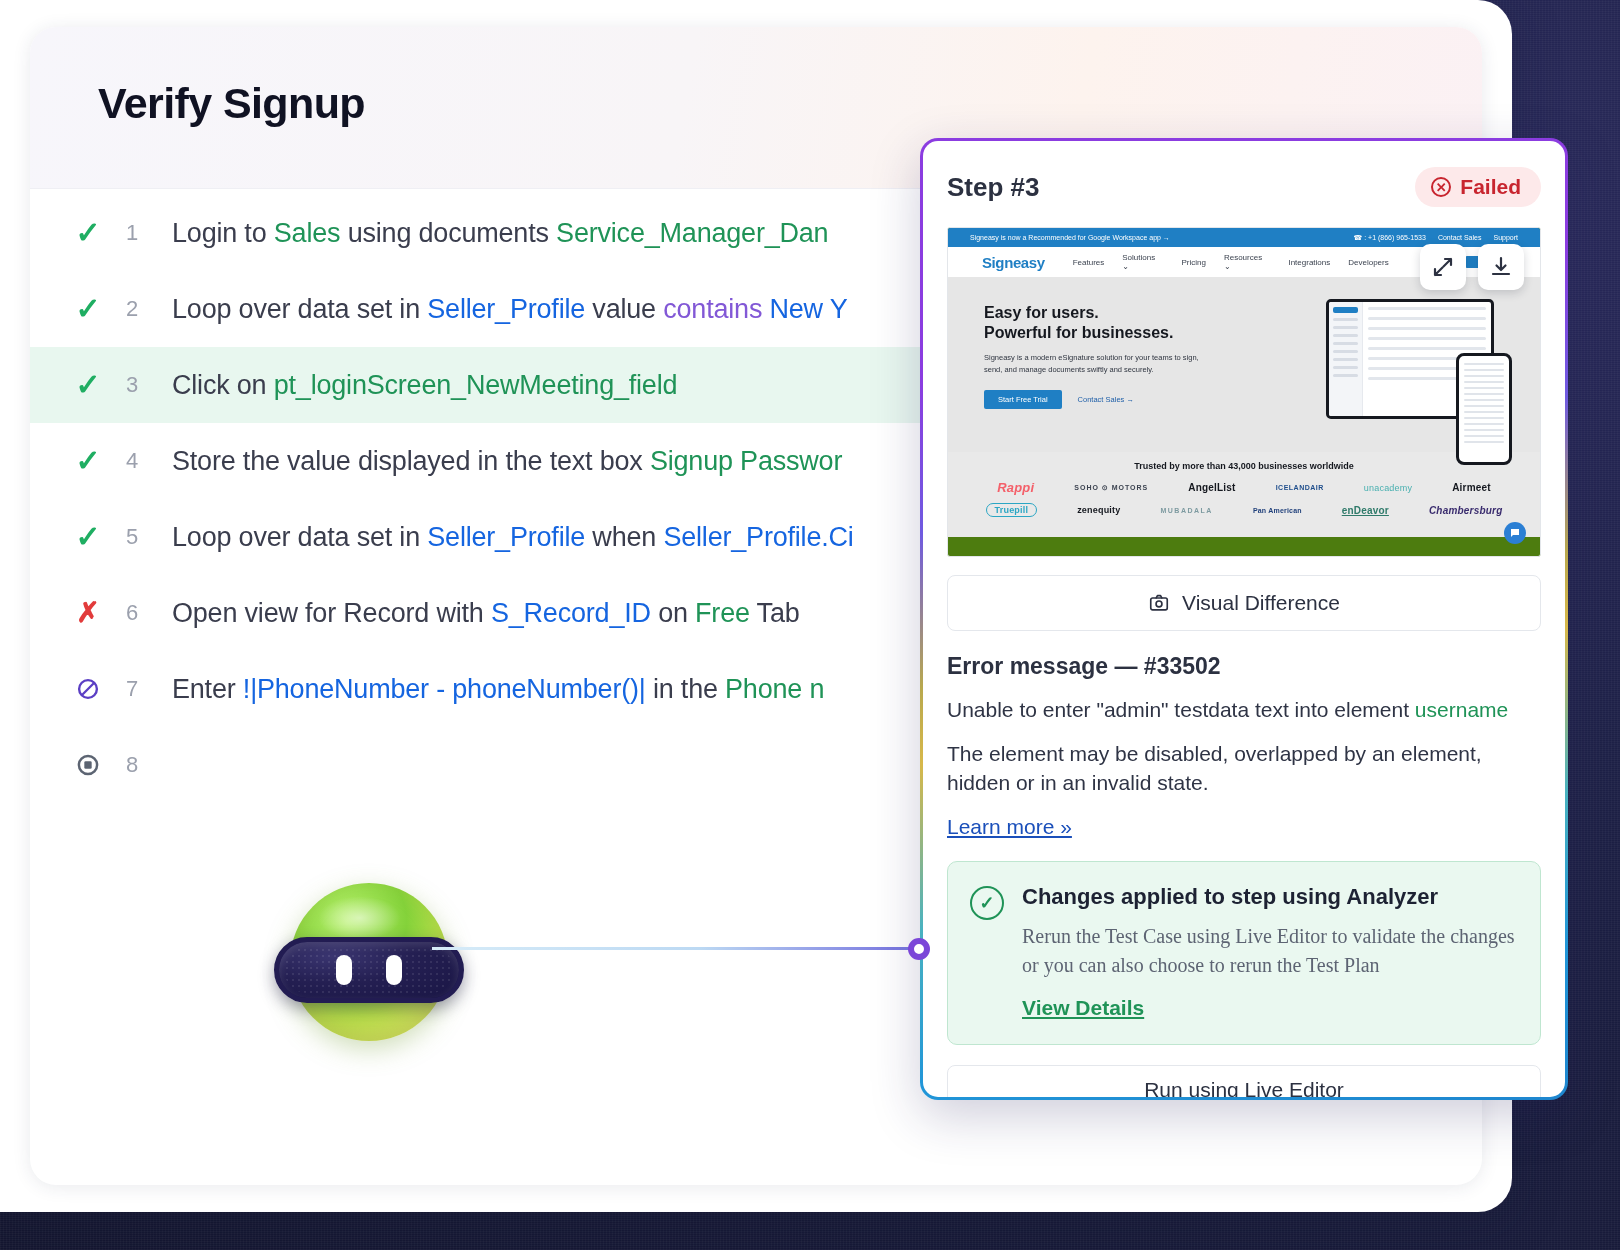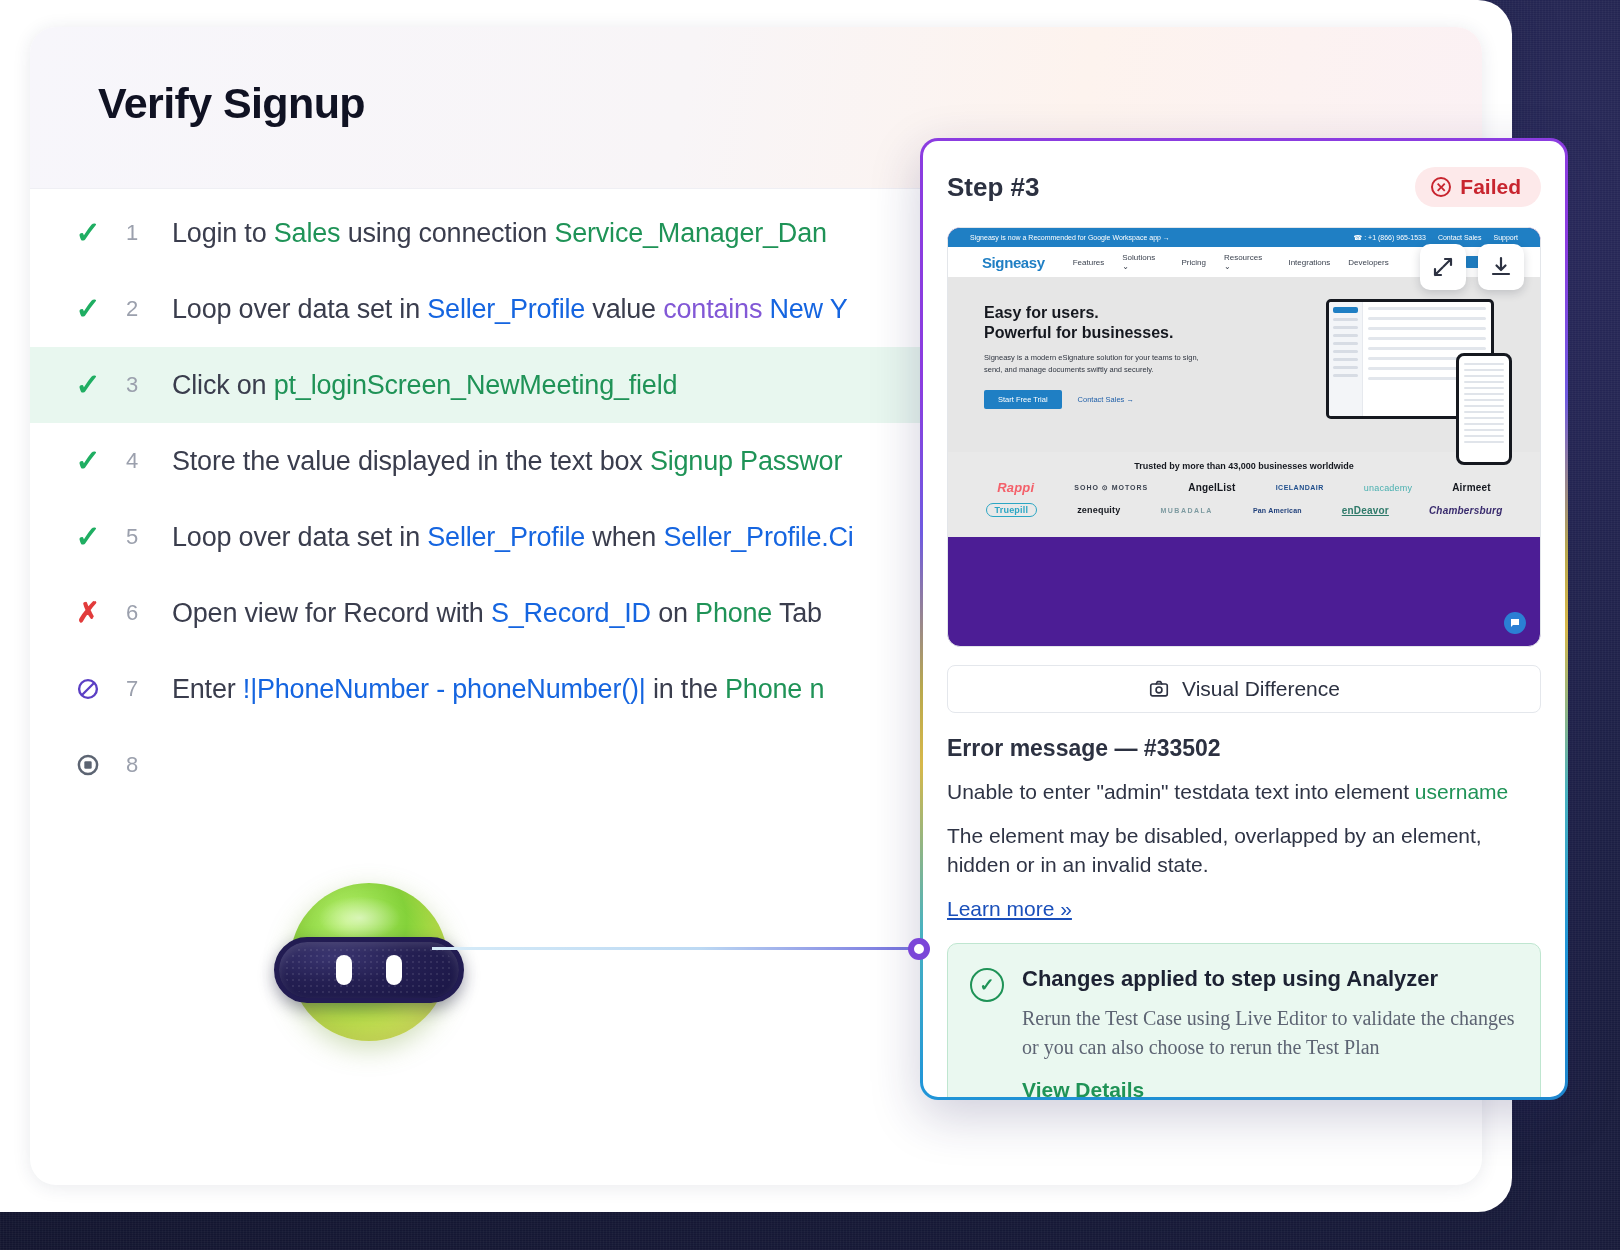--- a/index.html
+++ b/index.html
@@ -204,23 +204,23 @@
     width: 20px; height: 20px; border-radius: 50%;
     border: 2px solid #c8252f;
     display: flex; align-items: center; justify-content: center;
     font-size: 13px; font-weight: 700; line-height: 1;
   }
 
   
   .thumb {
     position: relative;
     width: 100%;
-    height: 420px;
-    background: #4c1d95;
-    border-radius: 13px;
+    height: 330px;
+    background: #4d7c0f;
+    border-radius: 3px;
     overflow: hidden;
     border: 1px solid #e3e6ea;
   }
   .thumb-topbar {
     height: 19px; background: #1f7fc4;
     display: flex; align-items: center; justify-content: space-between;
     padding: 0 22px;
     color: #ffffff; font-size: 7px;
   }
   .thumb-topbar .right { display: flex; gap: 12px; }
@@ -314,21 +314,21 @@
   }
   .thumb-chat {
     position: absolute; right: 14px; bottom: 12px;
     width: 22px; height: 22px; border-radius: 50%;
     background: #2b7fd4;
     display: flex; align-items: center; justify-content: center;
   }
 
   .visual-diff-btn {
     margin-top: 18px;
-    height: 48px;
+    height: 56px;
     border: 1px solid #e4e7ec;
     border-radius: 8px;
     background: #ffffff;
     display: flex; align-items: center; justify-content: center; gap: 12px;
     font-size: 21px;
     color: #2c3141;
   }
 
   .err-title {
     margin-top: 22px;
@@ -388,21 +388,21 @@
     <div class="card-header">
       <div class="page-title">Verify Signup</div>
     </div>
 
     <div class="steps" id="steps-list">
         <div class="step-row">
           <span class="step-icon">
             <span class="ico-check">✓</span>
           </span>
           <span class="step-num">1</span>
-          <span class="step-text"><span class="tok tok-grey">Login to </span><span class="tok tok-green">Sales</span><span class="tok tok-grey"> using connection </span><span class="tok tok-green">Service_Manager_Dan</span></span>
+          <span class="step-text"><span class="tok tok-grey">Login to </span><span class="tok tok-green">Sales</span><span class="tok tok-grey"> using documents </span><span class="tok tok-green">Service_Manager_Dan</span></span>
         </div>
         <div class="step-row">
           <span class="step-icon">
             <span class="ico-check">✓</span>
           </span>
           <span class="step-num">2</span>
           <span class="step-text"><span class="tok tok-grey">Loop over data set in </span><span class="tok tok-blue">Seller_Profile</span><span class="tok tok-grey"> value </span><span class="tok tok-purple">contains</span><span class="tok tok-grey"> </span><span class="tok tok-blue">New Y</span></span>
         </div>
         <div class="step-row active">
           <span class="step-icon">
@@ -423,21 +423,21 @@
             <span class="ico-check">✓</span>
           </span>
           <span class="step-num">5</span>
           <span class="step-text"><span class="tok tok-grey">Loop over data set in </span><span class="tok tok-blue">Seller_Profile</span><span class="tok tok-grey"> when </span><span class="tok tok-blue">Seller_Profile.Ci</span></span>
         </div>
         <div class="step-row">
           <span class="step-icon">
             <span class="ico-x">✗</span>
           </span>
           <span class="step-num">6</span>
-          <span class="step-text"><span class="tok tok-grey">Open view for Record with </span><span class="tok tok-blue">S_Record_ID</span><span class="tok tok-grey"> on </span><span class="tok tok-green">Phone</span><span class="tok tok-grey"> Tab</span></span>
+          <span class="step-text"><span class="tok tok-grey">Open view for Record with </span><span class="tok tok-blue">S_Record_ID</span><span class="tok tok-grey"> on </span><span class="tok tok-green">Free</span><span class="tok tok-grey"> Tab</span></span>
         </div>
         <div class="step-row">
           <span class="step-icon">
             <svg width="26" height="26" viewBox="0 0 24 24" fill="none" stroke="#5b3fc4" stroke-width="2.2">
               <circle cx="12" cy="12" r="8.2"></circle>
               <line x1="6" y1="18" x2="18" y2="6"></line>
             </svg>
           </span>
           <span class="step-num">7</span>
           <span class="step-text"><span class="tok tok-grey">Enter </span><span class="tok tok-blue">!</span><span class="tok tok-bar">|</span><span class="tok tok-blue">PhoneNumber - phoneNumber()</span><span class="tok tok-bar">|</span><span class="tok tok-grey"> in the </span><span class="tok tok-green">Phone n</span></span>

